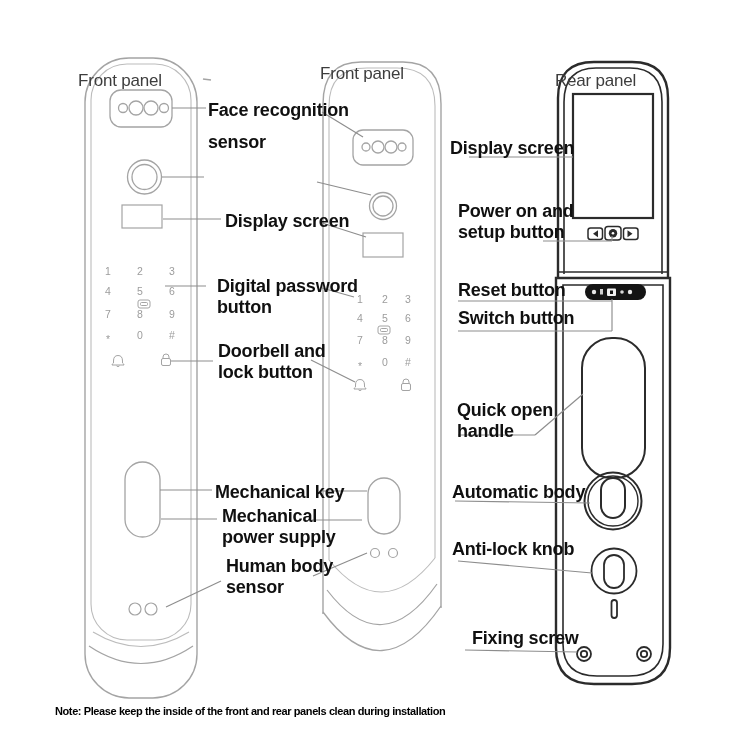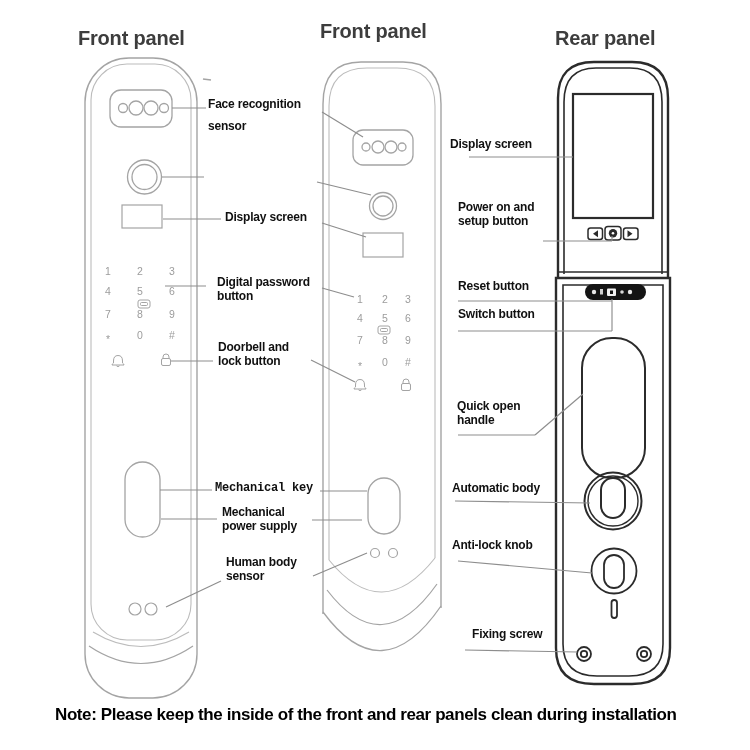--- a/index.html
+++ b/index.html
@@ -4,26 +4,26 @@
 <style>
   :root{
     --front-line:#a4a4a4; --front-line-light:#bcbcbc; --rear-line:#2b2b2b;
     --leader-line:#8d8d8d; --key-text:#9c9c9c; --label-text:#101010;
     --title-text:#3d3d3d; --pill-fill:#141414;
   }
   html,body{margin:0;padding:0;background:#fff;}
   .stage{position:relative;width:750px;height:750px;background:#fff;
          font-family:"Liberation Sans",sans-serif;overflow:hidden;}
   .stage svg{position:absolute;left:0;top:0;}
-  .title{position:absolute;font-size:20px;font-weight:700;color:var(--title-text);
-         letter-spacing:-0.2px;white-space:pre;}
-  .lbl{position:absolute;font-weight:700;font-size:12px;line-height:1.14;
+  .title{position:absolute;font-size:17px;font-weight:400;color:var(--title-text);
+         letter-spacing:-0.2px;white-space:pre;margin-top:44px;}
+  .lbl{position:absolute;font-weight:700;font-size:18px;line-height:1.14;
        color:var(--label-text);white-space:pre-line;letter-spacing:-0.2px;}
   .lbl.wide{line-height:1.8;}
-  .note{position:absolute;left:55px;top:705px;font-weight:700;font-size:17px;
+  .note{position:absolute;left:55px;top:705px;font-weight:700;font-size:11px;
         letter-spacing:-0.4px;color:#000;white-space:nowrap;}
   
   .ln-front{stroke:var(--front-line);fill:none;}
   .ln-front-light{stroke:var(--front-line-light);fill:none;}
   .ln-rear{stroke:var(--rear-line);fill:none;}
   .ln-leader{stroke:var(--leader-line);fill:none;stroke-width:1.15;}
   .txt-key{fill:var(--key-text);font-family:"Liberation Sans",sans-serif;
            font-size:10.5px;}
   .fill-dark{fill:var(--rear-line);stroke:none;}
 </style>
@@ -233,21 +233,21 @@
 <div class="title" style="left:320px;top:20px;">Front panel</div>
 <div class="title" style="left:555px;top:27px;">Rear panel</div>
 
 <div class="lbl wide" style="left:208px;top:94px;">Face recognition
 sensor</div>
 <div class="lbl" style="left:225px;top:211px;">Display screen</div>
 <div class="lbl" style="left:209px;top:276px;margin-left:8px;">Digital password
 button</div>
 <div class="lbl" style="left:218px;top:341px;">Doorbell and
 lock button</div>
-<div class="lbl" style="left:215px;top:482px;font-family:Liberation Mono, monospace;">Mechanical key</div>
+<div class="lbl" style="left:215px;top:482px;">Mechanical key</div>
 <div class="lbl" style="left:222px;top:506px;">Mechanical
 power supply</div>
 <div class="lbl" style="left:226px;top:556px;">Human body
 sensor</div>
 
 <div class="lbl" style="left:450px;top:138px;">Display screen</div>
 <div class="lbl" style="left:458px;top:201px;">Power on and
 setup button</div>
 <div class="lbl" style="left:458px;top:280px;">Reset button</div>
 <div class="lbl" style="left:458px;top:308px;">Switch button</div>

